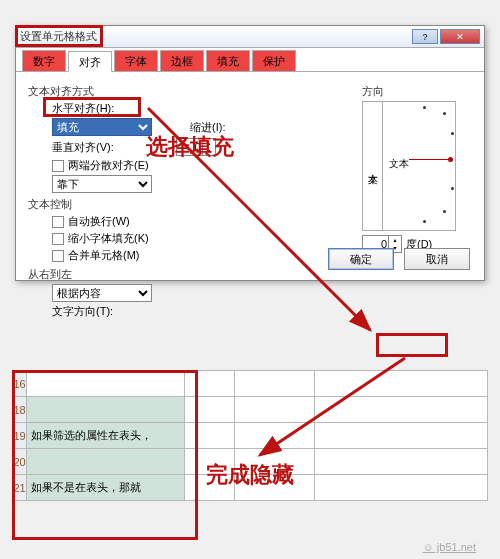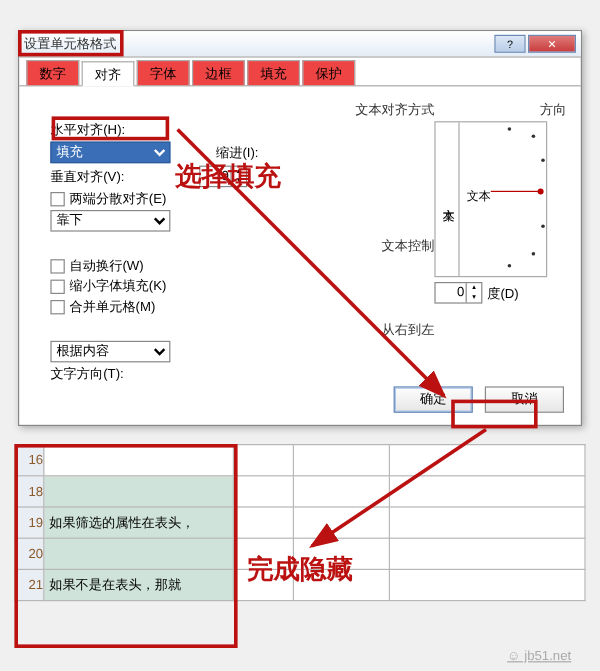--- a/index.html
+++ b/index.html
@@ -1,34 +1,34 @@
 <!DOCTYPE html>
 <html><head>
 <meta charset="utf-8">
 <style>
 * { margin: 0; padding: 0; box-sizing: border-box; font-family: "Microsoft YaHei", SimSun, sans-serif; font-size: 11px; }
 body { background: #f0f0f0; width: 500px; height: 559px; position: relative; overflow: hidden; }
 
-.dialog { position: absolute; top: 25px; left: 15px; width: 470px; height: 330px; background: #fff; border: 1px solid #888; box-shadow: 2px 2px 6px rgba(0,0,0,0.3); }
+.dialog { position: absolute; top: 25px; left: 15px; width: 470px; height: 256px; background: #fff; border: 1px solid #888; box-shadow: 2px 2px 6px rgba(0,0,0,0.3); }
 .titlebar { height: 22px; background: linear-gradient(#fff,#e4ecf7); border-bottom: 1px solid #aaa; display: flex; align-items: center; padding: 0 4px; }
 .titlebar .title { flex: 1; color: #333; }
 .winbtns { display: flex; gap: 2px; }
 .winbtn { width: 26px; height: 15px; border: 1px solid #6a8ab5; background: linear-gradient(#dce7f5,#b8cde8); display: flex; align-items: center; justify-content: center; font-size: 9px; }
 .winbtn.close { width: 40px; background: linear-gradient(#e07a7a,#c93c3c); color: #fff; }
 
 .tabs { display: flex; border-bottom: 1px solid #aaa; padding-left: 6px; margin-top: 2px; height: 22px; }
 .tab { padding: 3px 10px; border: 1px solid #aaa; border-bottom: none; background: #ef4444; margin-right: 2px; cursor: pointer; font-size: 11px; }
 .tab.active { background: #fff; border-bottom: 1px solid #fff; position: relative; top: 1px; }
 
 .body { padding: 8px 12px; display: flex; }
 .leftcol { flex: 1; }
 .rightcol { width: 110px; }
 
-.group-label { margin: 4px 0 2px; color: #333; text-align: right; }
-.indent { margin-left: 14px; margin-bottom: 2px; display: flex; align-items: center; gap: 4px; }
+.group-label { margin: 4px 0 2px; color: #333; }
+.indent { margin-left: 24px; margin-bottom: 2px; display: flex; align-items: center; gap: 4px; }
 .cb { width: 12px; height: 12px; border: 1px solid #888; background: #fff; }
 select.combo { width: 100px; height: 18px; border: 1px solid #888; background: #fff; font-size: 11px; }
 select.combo.hl { background: #3a6fb7; color: #fff; border: 1px solid #2a5a9a; }
 .small-label { font-size: 11px; }
 
 .orient-box { width: 94px; height: 130px; border: 1px solid #aaa; display: flex; }
 .orient-left { width: 20px; border-right: 1px solid #aaa; display: flex; align-items: center; justify-content: center; writing-mode: vertical-rl; font-size: 10px; }
 .orient-right { flex: 1; position: relative; }
 .orient-right .txt { position: absolute; left: 6px; top: 55px; font-size: 10px; }
 .orient-right .dot { position: absolute; width: 3px; height: 3px; background: #333; border-radius: 50%; }
@@ -39,21 +39,21 @@
 .spin::after { content:"▴\A▾"; white-space:pre; position:absolute; right:0; top:0; width:12px; font-size:6px; line-height:8px; border-left:1px solid #888; text-align:center; }
 
 .dlg-btns { position: absolute; bottom: 10px; right: 14px; display: flex; gap: 10px; }
 .btn { width: 66px; height: 22px; border: 1px solid #888; background: linear-gradient(#fdfdfd,#e6e6e6); cursor: pointer; text-align:center; line-height:20px; }
 .btn.primary { border: 1px solid #5a7fb5; box-shadow: 0 0 0 1px #a8c5ea inset; }
 
 
 .sheet { position: absolute; left: 12px; top: 370px; width: 476px; }
 .sheet table { border-collapse: collapse; width: 100%; }
 .sheet td, .sheet th { border: 1px solid #b7b7b7; height: 26px; font-size: 11px; background:#fff; }
-.sheet th { width: 24px; background: #e9edf4; color:#8b5a2b; text-align:right; font-weight:normal; }
+.sheet th { width: 14px; background: #e9edf4; color:#8b5a2b; text-align:center; font-weight:normal; }
 .sheet td.sel { background: #cfe3da; }
 .sheet td.c1 { width: 158px; padding-left: 4px; }
 .sheet td.c2 { width: 50px; }
 .sheet td.c3 { width: 80px; }
 
 
 .annot { position:absolute; color:#b11; font-size:22px; font-weight:bold; pointer-events:none; }
 .redbox { position:absolute; border:3px solid #b11; pointer-events:none; }
 svg.arrows { position:absolute; top:0; left:0; width:500px; height:559px; pointer-events:none; }
 

